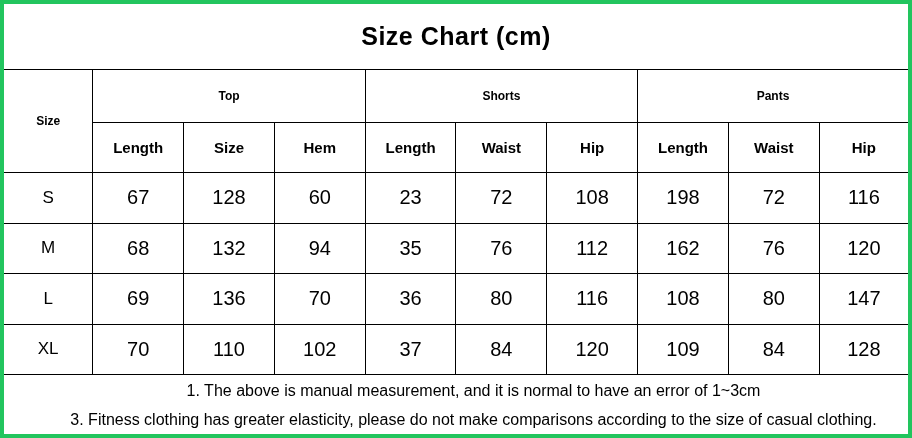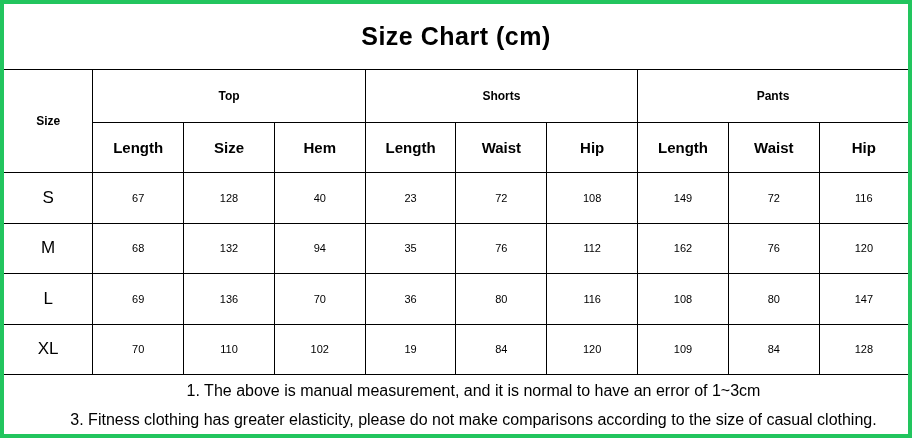--- a/index.html
+++ b/index.html
@@ -41,21 +41,21 @@
     font-size: 12px;
     font-weight: bold;
   }
   tr.sub-row td {
     height: 48px;
     font-size: 15px;
     font-weight: bold;
   }
   tr.data-row td {
     height: 49px;
-    font-size: 11px;
+    font-size: 20px;
     font-weight: normal;
   }
   tr.data-row td.size-cell {
     font-size: 17px;
   }
   td.header-cell {
     font-size: 20px;
     font-weight: bold;
   }
   td.notes-cell {
@@ -108,25 +108,25 @@
       <td>Hip</td>
       <td>Length</td>
       <td>Waist</td>
       <td>Hip</td>
     </tr>
 
     <tr class="data-row">
       <td class="size-cell">S</td>
       <td>67</td>
       <td>128</td>
-      <td>40</td>
+      <td>60</td>
       <td>23</td>
       <td>72</td>
       <td>108</td>
-      <td>149</td>
+      <td>198</td>
       <td>72</td>
       <td>116</td>
     </tr>
 
     <tr class="data-row">
       <td class="size-cell">M</td>
       <td>68</td>
       <td>132</td>
       <td>94</td>
       <td>35</td>
@@ -148,21 +148,21 @@
       <td>108</td>
       <td>80</td>
       <td>147</td>
     </tr>
 
     <tr class="data-row">
       <td class="size-cell">XL</td>
       <td>70</td>
       <td>110</td>
       <td>102</td>
-      <td>19</td>
+      <td>37</td>
       <td>84</td>
       <td>120</td>
       <td>109</td>
       <td>84</td>
       <td>128</td>
     </tr>
 
     <tr>
       <td colspan="10" class="notes-cell">
         <div class="note-line">1. The above is manual measurement, and it is normal to have an error of 1~3cm</div>

